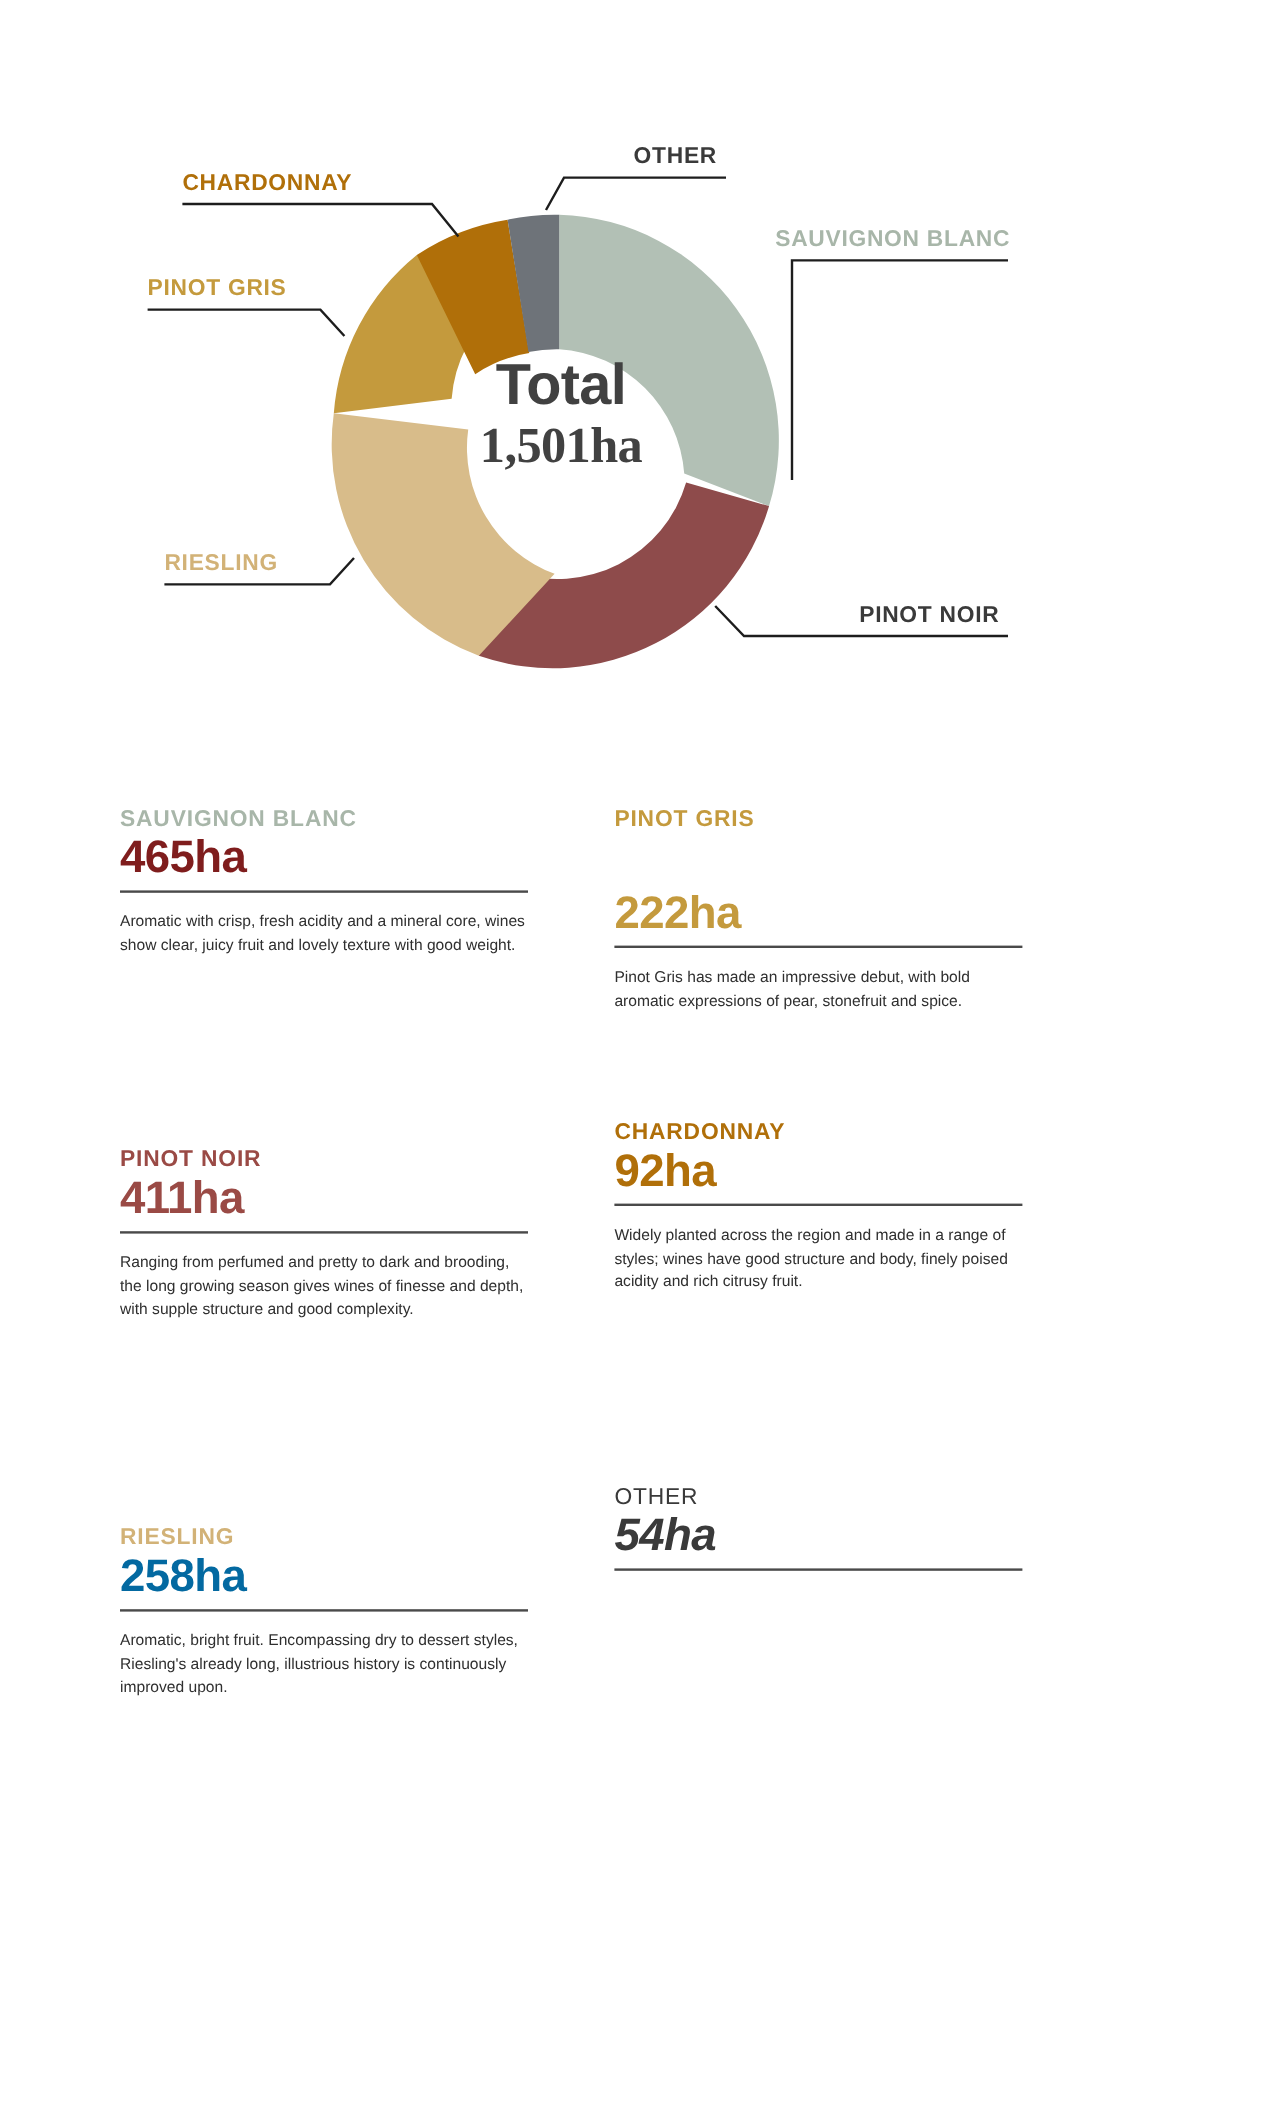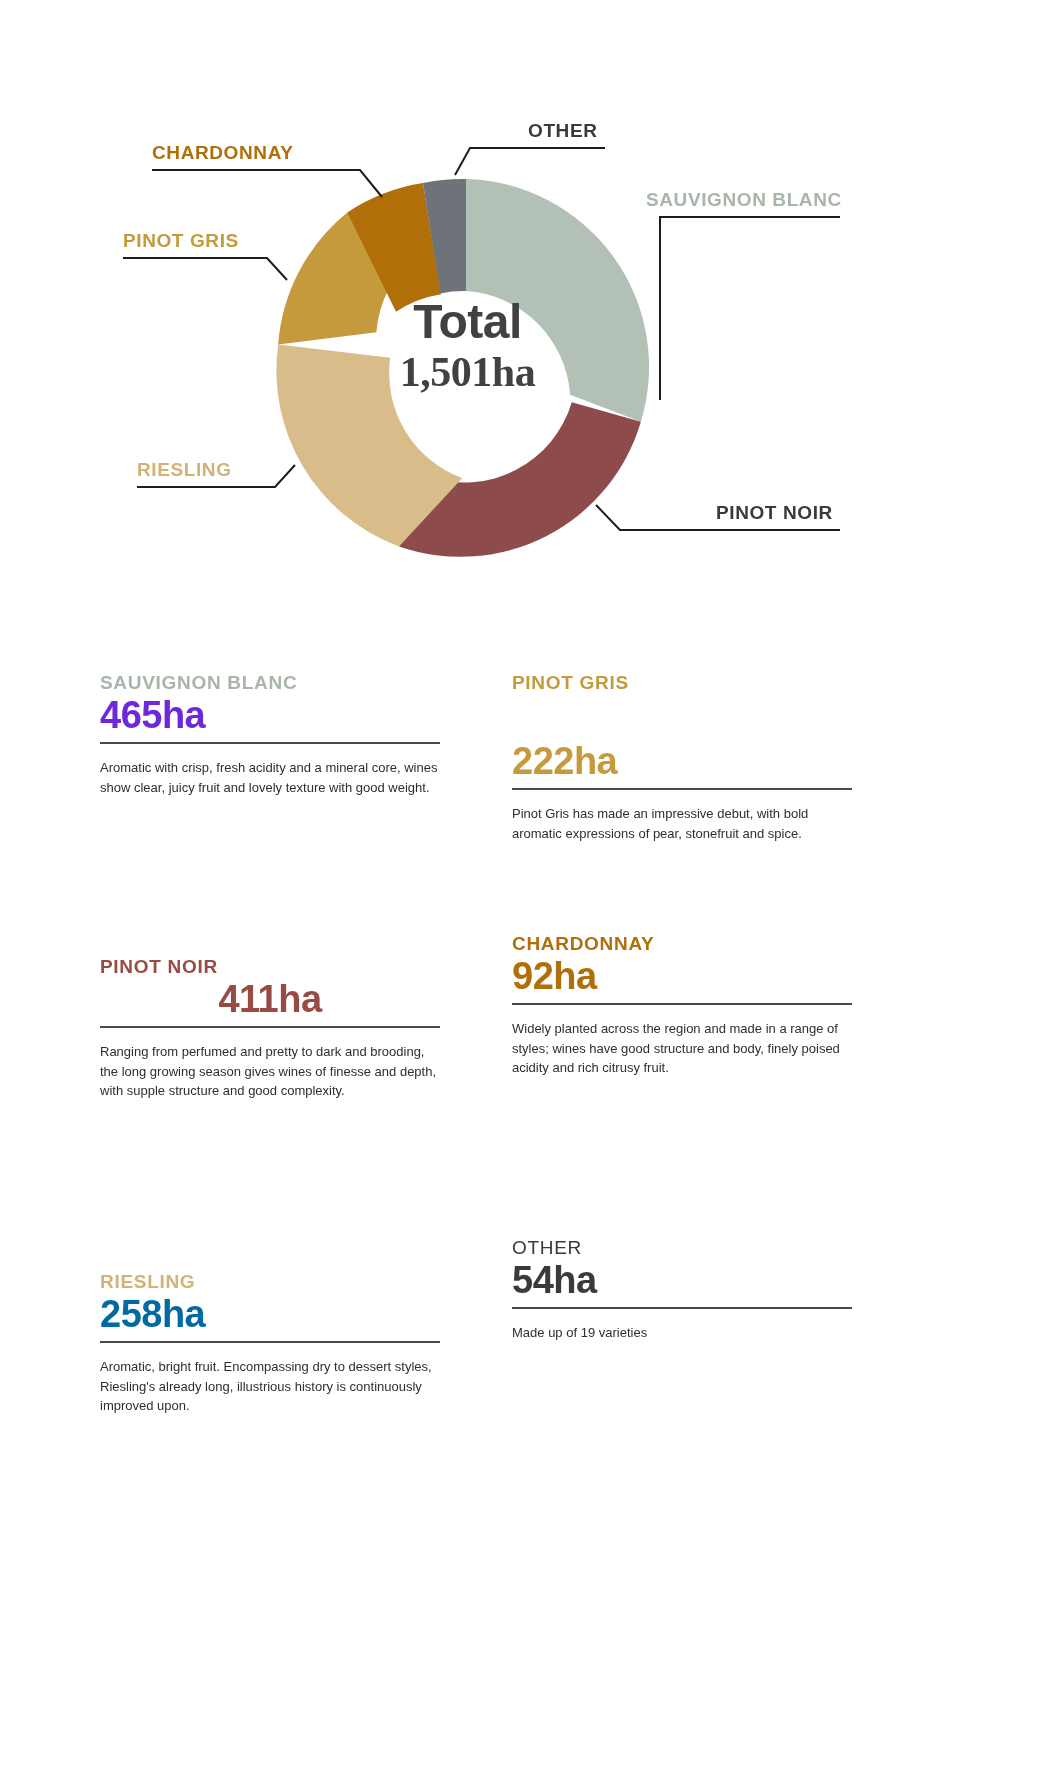--- a/index.html
+++ b/index.html
@@ -144,53 +144,52 @@
   <div class="center-label">
     <span class="total-word">Total</span>
     <span class="total-value">1,501ha</span>
   </div>
 </div>
 
 <div class="cards">
 
   <div class="card" style="left:100px; top:52px;">
     <p class="card-title" style="color:#A8B6A9;">SAUVIGNON BLANC</p>
-    <p class="card-value" style="color:#6d28d9;">465ha</p>
+    <p class="card-value" style="color:#7f1d1d;">465ha</p>
     <hr class="card-rule">
     <p class="card-desc">Aromatic with crisp, fresh acidity and a mineral core, wines show clear, juicy fruit and lovely texture with good weight.</p>
   </div>
 
   <div class="card" style="left:512px; top:52px;">
     <p class="card-title" style="color:#C49A3D;">PINOT GRIS</p>
     <p class="card-value" style="color:#C49A3D;margin-top:48px;">222ha</p>
     <hr class="card-rule">
     <p class="card-desc">Pinot Gris has made an impressive debut, with bold aromatic expressions of pear, stonefruit and spice.</p>
   </div>
 
   <div class="card" style="left:100px; top:336px;">
     <p class="card-title" style="color:#9A4A45;">PINOT NOIR</p>
-    <p class="card-value" style="color:#9A4A45;text-align:center;">411ha</p>
+    <p class="card-value" style="color:#9A4A45;">411ha</p>
     <hr class="card-rule">
     <p class="card-desc">Ranging from perfumed and pretty to dark and brooding, the long growing season gives wines of finesse and depth, with supple structure and good complexity.</p>
   </div>
 
   <div class="card" style="left:512px; top:313px;">
     <p class="card-title" style="color:#B06F09;">CHARDONNAY</p>
     <p class="card-value" style="color:#B06F09;">92ha</p>
     <hr class="card-rule">
     <p class="card-desc">Widely planted across the region and made in a range of styles; wines have good structure and body, finely poised acidity and rich citrusy fruit.</p>
   </div>
 
   <div class="card" style="left:100px; top:651px;">
     <p class="card-title" style="color:#D2B277;">RIESLING</p>
     <p class="card-value" style="color:#0369a1;">258ha</p>
     <hr class="card-rule">
     <p class="card-desc">Aromatic, bright fruit. Encompassing dry to dessert styles, Riesling's already long, illustrious history is continuously improved upon.</p>
   </div>
 
   <div class="card" style="left:512px; top:617px;">
     <p class="card-title" style="color:#3A3A3A; font-weight:normal;">OTHER</p>
-    <p class="card-value" style="color:#3A3A3A;">54ha</p>
+    <p class="card-value" style="color:#3A3A3A;font-style:italic;">54ha</p>
     <hr class="card-rule">
-    <p class="card-desc">Made up of 19 varieties</p>
   </div>
 
 </div>
 
 </body></html>

